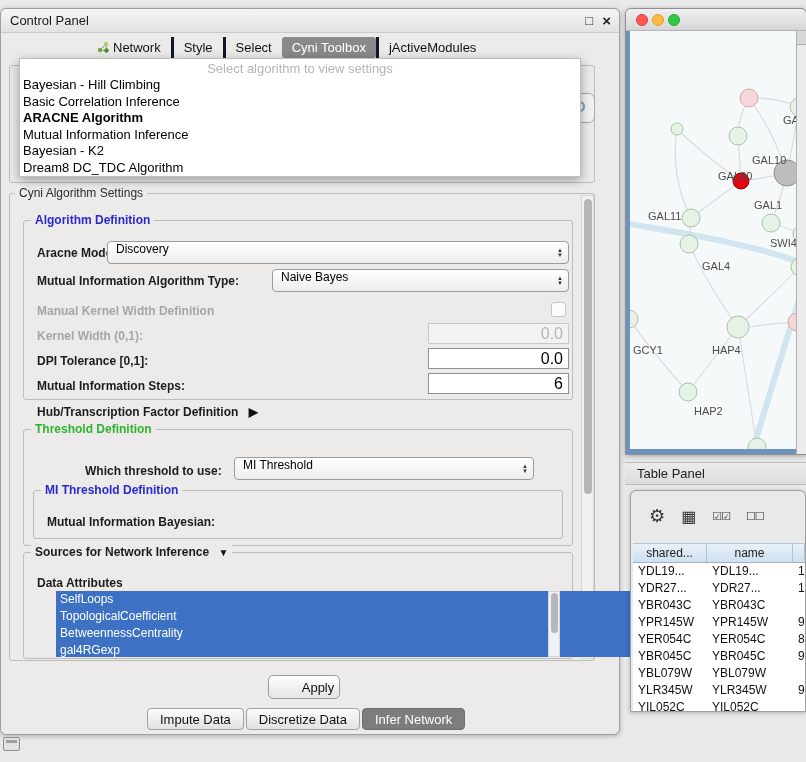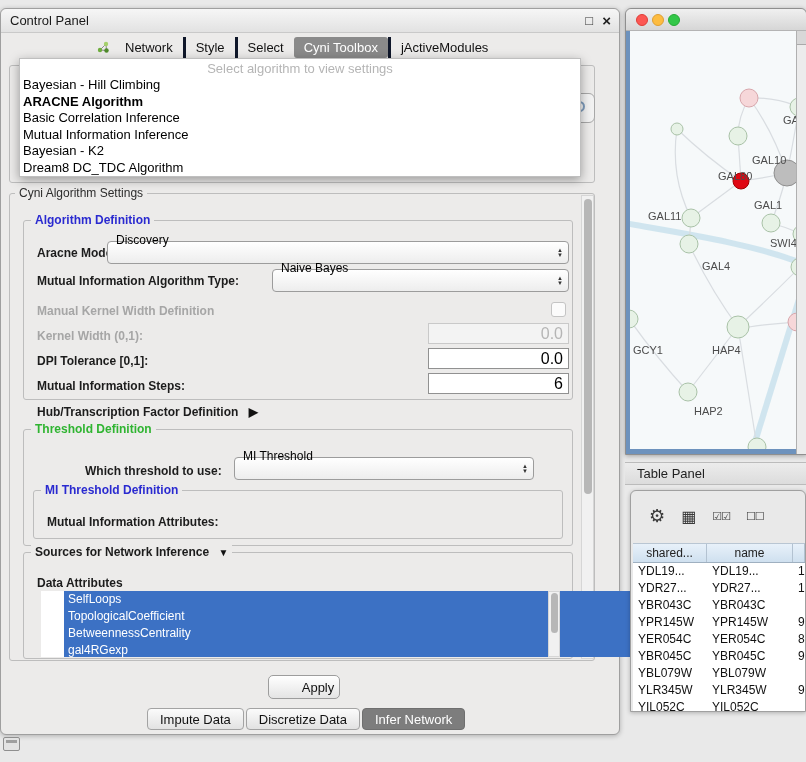--- a/index.html
+++ b/index.html
@@ -12,21 +12,21 @@
     background:#ecebea; border:1px solid #9f9f9f; border-radius:6px;
     box-shadow:0 1px 5px rgba(0,0,0,.25); }
   .cp-titlebar { position:absolute; left:0; top:0; right:0; height:24px;
     background:linear-gradient(#f6f6f6,#e2e2e2); border-bottom:1px solid #c9c9c9;
     border-radius:6px 6px 0 0; }
   .cp-title { position:absolute; left:9px; top:0; line-height:24px; font-size:13px; color:#1a1a1a; }
   .win-min { position:absolute; right:26px; top:0; line-height:24px; font-size:13px; color:#333; }
   .win-close { position:absolute; right:8px; top:0; line-height:24px; font-size:15px; font-weight:bold; color:#222; }
 
   .cp-tabs { position:absolute; left:86px; top:27px; height:22px; display:flex; align-items:center; font-size:13px; color:#111; }
-  .cp-tab { display:flex; align-items:center; gap:16px; padding:3px 10px; white-space:nowrap; }
+  .cp-tab { display:flex; align-items:center; gap:4px; padding:3px 10px; white-space:nowrap; }
   .cp-tab:not(:first-child) { border-left:3px solid #0f172a; }
   .cp-tab.selected { background:#8a8a8a; color:#fff; border-radius:3px; border-left:none; }
   .tab-icon { display:inline-block; }
 
   
   .bg-groupbox { position:absolute; left:8px; top:56px; width:586px; height:118px;
     border:1px solid #bdbdbd; border-radius:3px; background:#ecebea; }
   .bg-minibtn { position:absolute; left:564px; top:84px; width:30px; height:30px;
     border:1px solid #a8a8a8; border-radius:6px; background:#f2f2f2; }
   .mini-circle { position:absolute; left:8px; top:7px; width:11px; height:11px;
@@ -47,21 +47,21 @@
   .fs-label.blue { color:#2a2ad0; }
   .fs-label.green { color:#2fb431; }
   .fs-label.plain { color:#2c2c2c; font-weight:normal; }
   .fs-label.black-bold { color:#1c1c1c; }
 
   .lbl { position:absolute; font-size:12px; font-weight:bold; color:#1c1c1c; line-height:14px; white-space:nowrap; }
   .lbl.disabled { color:#a6a6a6; }
 
   .combo { position:absolute; background:linear-gradient(#ffffff,#ededed);
     border:1px solid #9c9c9c; border-radius:4px; font-size:12px; color:#000;
-    display:flex; align-items:flex-end; padding:0 20px 16px 8px; }
+    display:flex; align-items:flex-start; padding:0 20px 16px 8px; }
   .combo-arrows { position:absolute; right:5px; top:50%; transform:translateY(-50%);
     display:flex; flex-direction:column; align-items:center; font-size:6px; line-height:5px; color:#333; }
 
   .field { position:absolute; background:#fff; border:1px solid #919191; font-size:16px; color:#000;
     display:flex; align-items:center; justify-content:flex-end; padding:0 5px; }
   .field.disabled { background:#f3f3f3; color:#b5b5b5; border-color:#c9c9c9; }
 
   .checkbox { position:absolute; width:15px; height:15px; background:#fbfbfb;
     border:1px solid #c4c4c4; border-radius:3px; }
 
@@ -165,22 +165,22 @@
 
     <div class="bg-groupbox"></div>
     <div class="bg-minibtn">
         <span class="mini-circle"></span>
       </div>
 
     <div class="algo-popup">
       <div class="algo-placeholder">Select algorithm to view settings</div>
       <div class="algo-list">
         <div class="algo-item">Bayesian - Hill Climbing</div>
+        <div class="algo-item">Basic Correlation Inference</div>
         <div class="algo-item selected-bold">ARACNE Algorithm</div>
-        <div class="algo-item">Basic Correlation Inference</div>
         <div class="algo-item">Mutual Information Inference</div>
         <div class="algo-item">Bayesian - K2</div>
         <div class="algo-item">Dream8 DC_TDC Algorithm</div>
       </div>
     </div>
 
     <div class="fieldset" style="left:8px;top:184px;width:586px;height:468px;"></div>
     <span class="fs-label plain" style="left:14px;top:177px;">Cyni Algorithm Settings</span>
 
     <div class="scrollbar" style="left:580px;top:186px;width:13px;height:464px;">
@@ -239,31 +239,31 @@
       <span>MI Threshold</span>
       <span class="combo-arrows">
           <span>▲</span>
           <span>▼</span>
         </span>
     </div>
 
     <div class="fieldset" style="left:32px;top:481px;width:530px;height:49px;"></div>
     <span class="fs-label blue" style="left:40px;top:474px;text-align:right;">MI Threshold Definition</span>
 
-    <span class="lbl" style="left:46px;top:506px;">Mutual Information Attributes:</span>
+    <span class="lbl" style="left:46px;top:506px;">Mutual Information Bayesian:</span>
 
     <div class="fieldset" style="left:22px;top:543px;width:550px;height:107px;"></div>
     <span class="fs-label black-bold" style="left:30px;top:536px;">
       <span>Sources for Network Inference</span>
       <span class="tri-down">▼</span>
     </span>
 
     <span class="lbl" style="left:36px;top:567px;">Data Attributes</span>
 
-    <div class="attr-list" style="left:40px;top:582px;width:596px;height:66px;padding-left:23px;">
+    <div class="attr-list" style="left:55px;top:582px;width:596px;height:66px;">
       <div class="attr-item">SelfLoops</div>
       <div class="attr-item">TopologicalCoefficient</div>
       <div class="attr-item">BetweennessCentrality</div>
       <div class="attr-item">gal4RGexp</div>
     </div>
     <div class="scrollbar" style="left:547px;top:582px;width:12px;height:66px;">
       <div class="scroll-thumb" style="left:2px;top:1px;width:7px;height:40px;"></div>
     </div>
 
     <div class="btn" style="left:267px;top:666px;width:72px;height:24px;padding-left:28px;">

